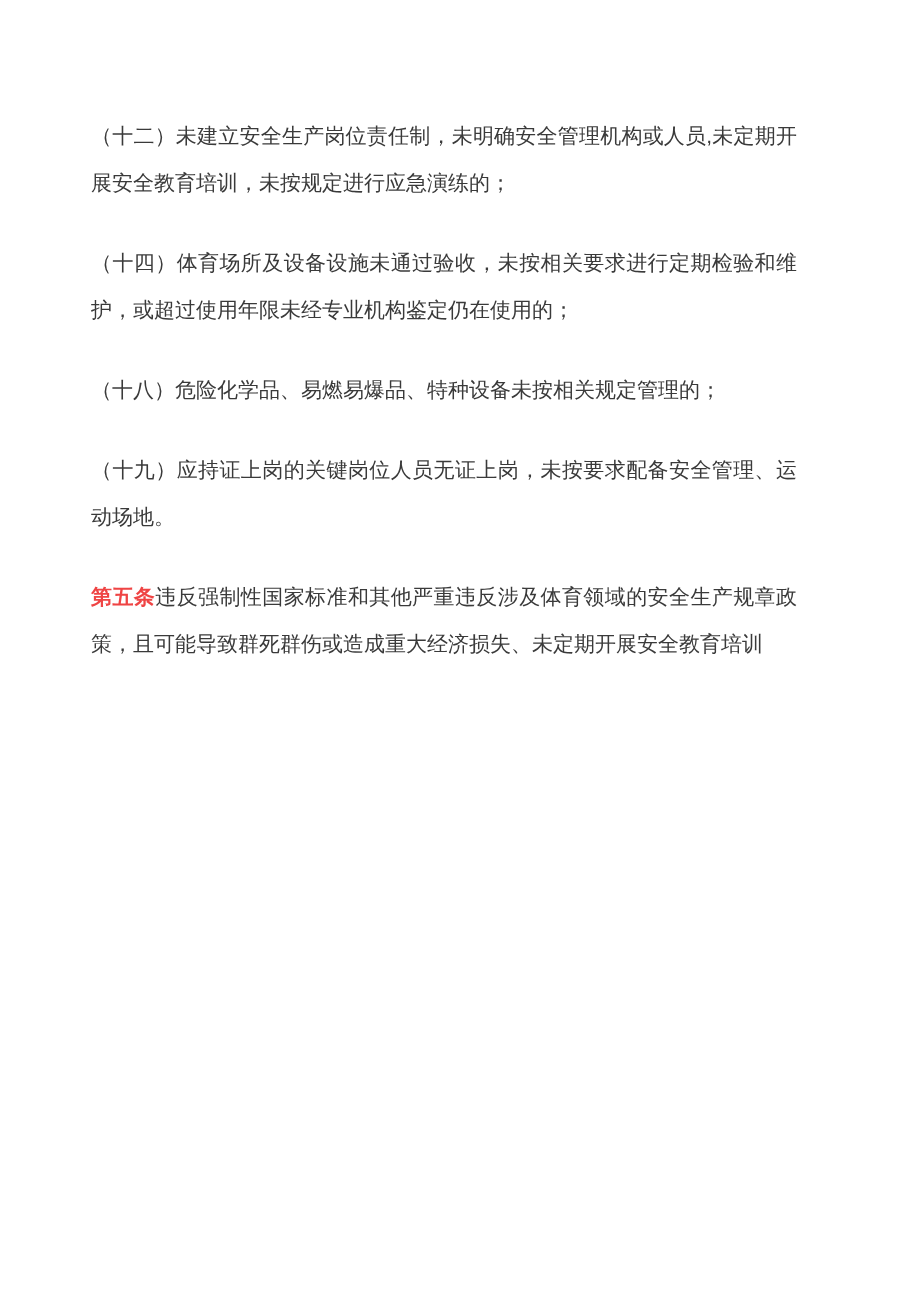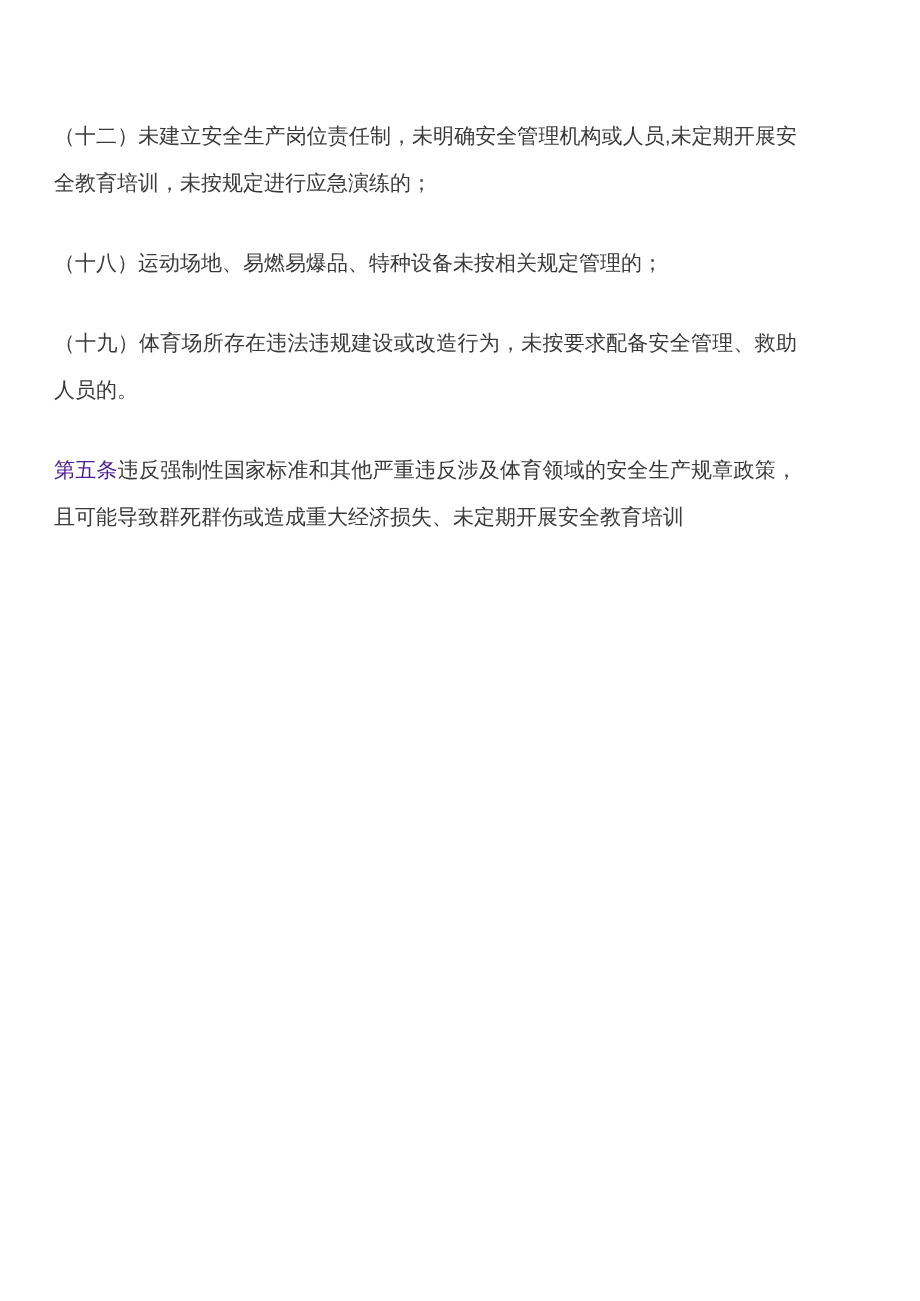--- a/index.html
+++ b/index.html
@@ -7,43 +7,44 @@
     padding: 0;
     background: #ffffff;
   }
   .page {
     position: relative;
     width: 920px;
     height: 1301px;
     margin: 0 auto;
     background: #ffffff;
     box-sizing: border-box;
-    padding: 112px 123px 0 54px;
+    padding: 112px 123px 0 91px;
     overflow: hidden;
     font-family: "Liberation Sans", sans-serif;
     border-radius: 27px;
   }
   .doc-paragraph {
     margin: 0 0 33px 0;
     font-size: 21px;
     line-height: 47px;
     color: #3a3a3a;
     text-align: justify;
     text-justify: inter-ideograph;
     word-break: break-all;
     font-family: "Liberation Sans", sans-serif;
   }
   .doc-paragraph .clause-lead {
-    font-weight: normal;
-    color: #4c1d95;
+    font-weight: bold;
+    color: #ef4444;
   }
 </style>
 </head>
 <body>
 
 <div class="page">
   <p class="doc-paragraph">（十二）未建立安全生产岗位责任制，未明确安全管理机构或人员,未定期开展安全教育培训，未按规定进行应急演练的；</p>
-  <p class="doc-paragraph">（十八）运动场地、易燃易爆品、特种设备未按相关规定管理的；</p>
-  <p class="doc-paragraph">（十九）体育场所存在违法违规建设或改造行为，未按要求配备安全管理、救助人员的。</p>
+  <p class="doc-paragraph">（十四）体育场所及设备设施未通过验收，未按相关要求进行定期检验和维护，或超过使用年限未经专业机构鉴定仍在使用的；</p>
+  <p class="doc-paragraph">（十八）危险化学品、易燃易爆品、特种设备未按相关规定管理的；</p>
+  <p class="doc-paragraph">（十九）应持证上岗的关键岗位人员无证上岗，未按要求配备安全管理、运动场地。</p>
   <p class="doc-paragraph">
     <span class="clause-lead">第五条</span><span>违反强制性国家标准和其他严重违反涉及体育领域的安全生产规章政策，且可能导致群死群伤或造成重大经济损失、未定期开展安全教育培训</span>
   </p>
 </div>
 
 </body></html>

